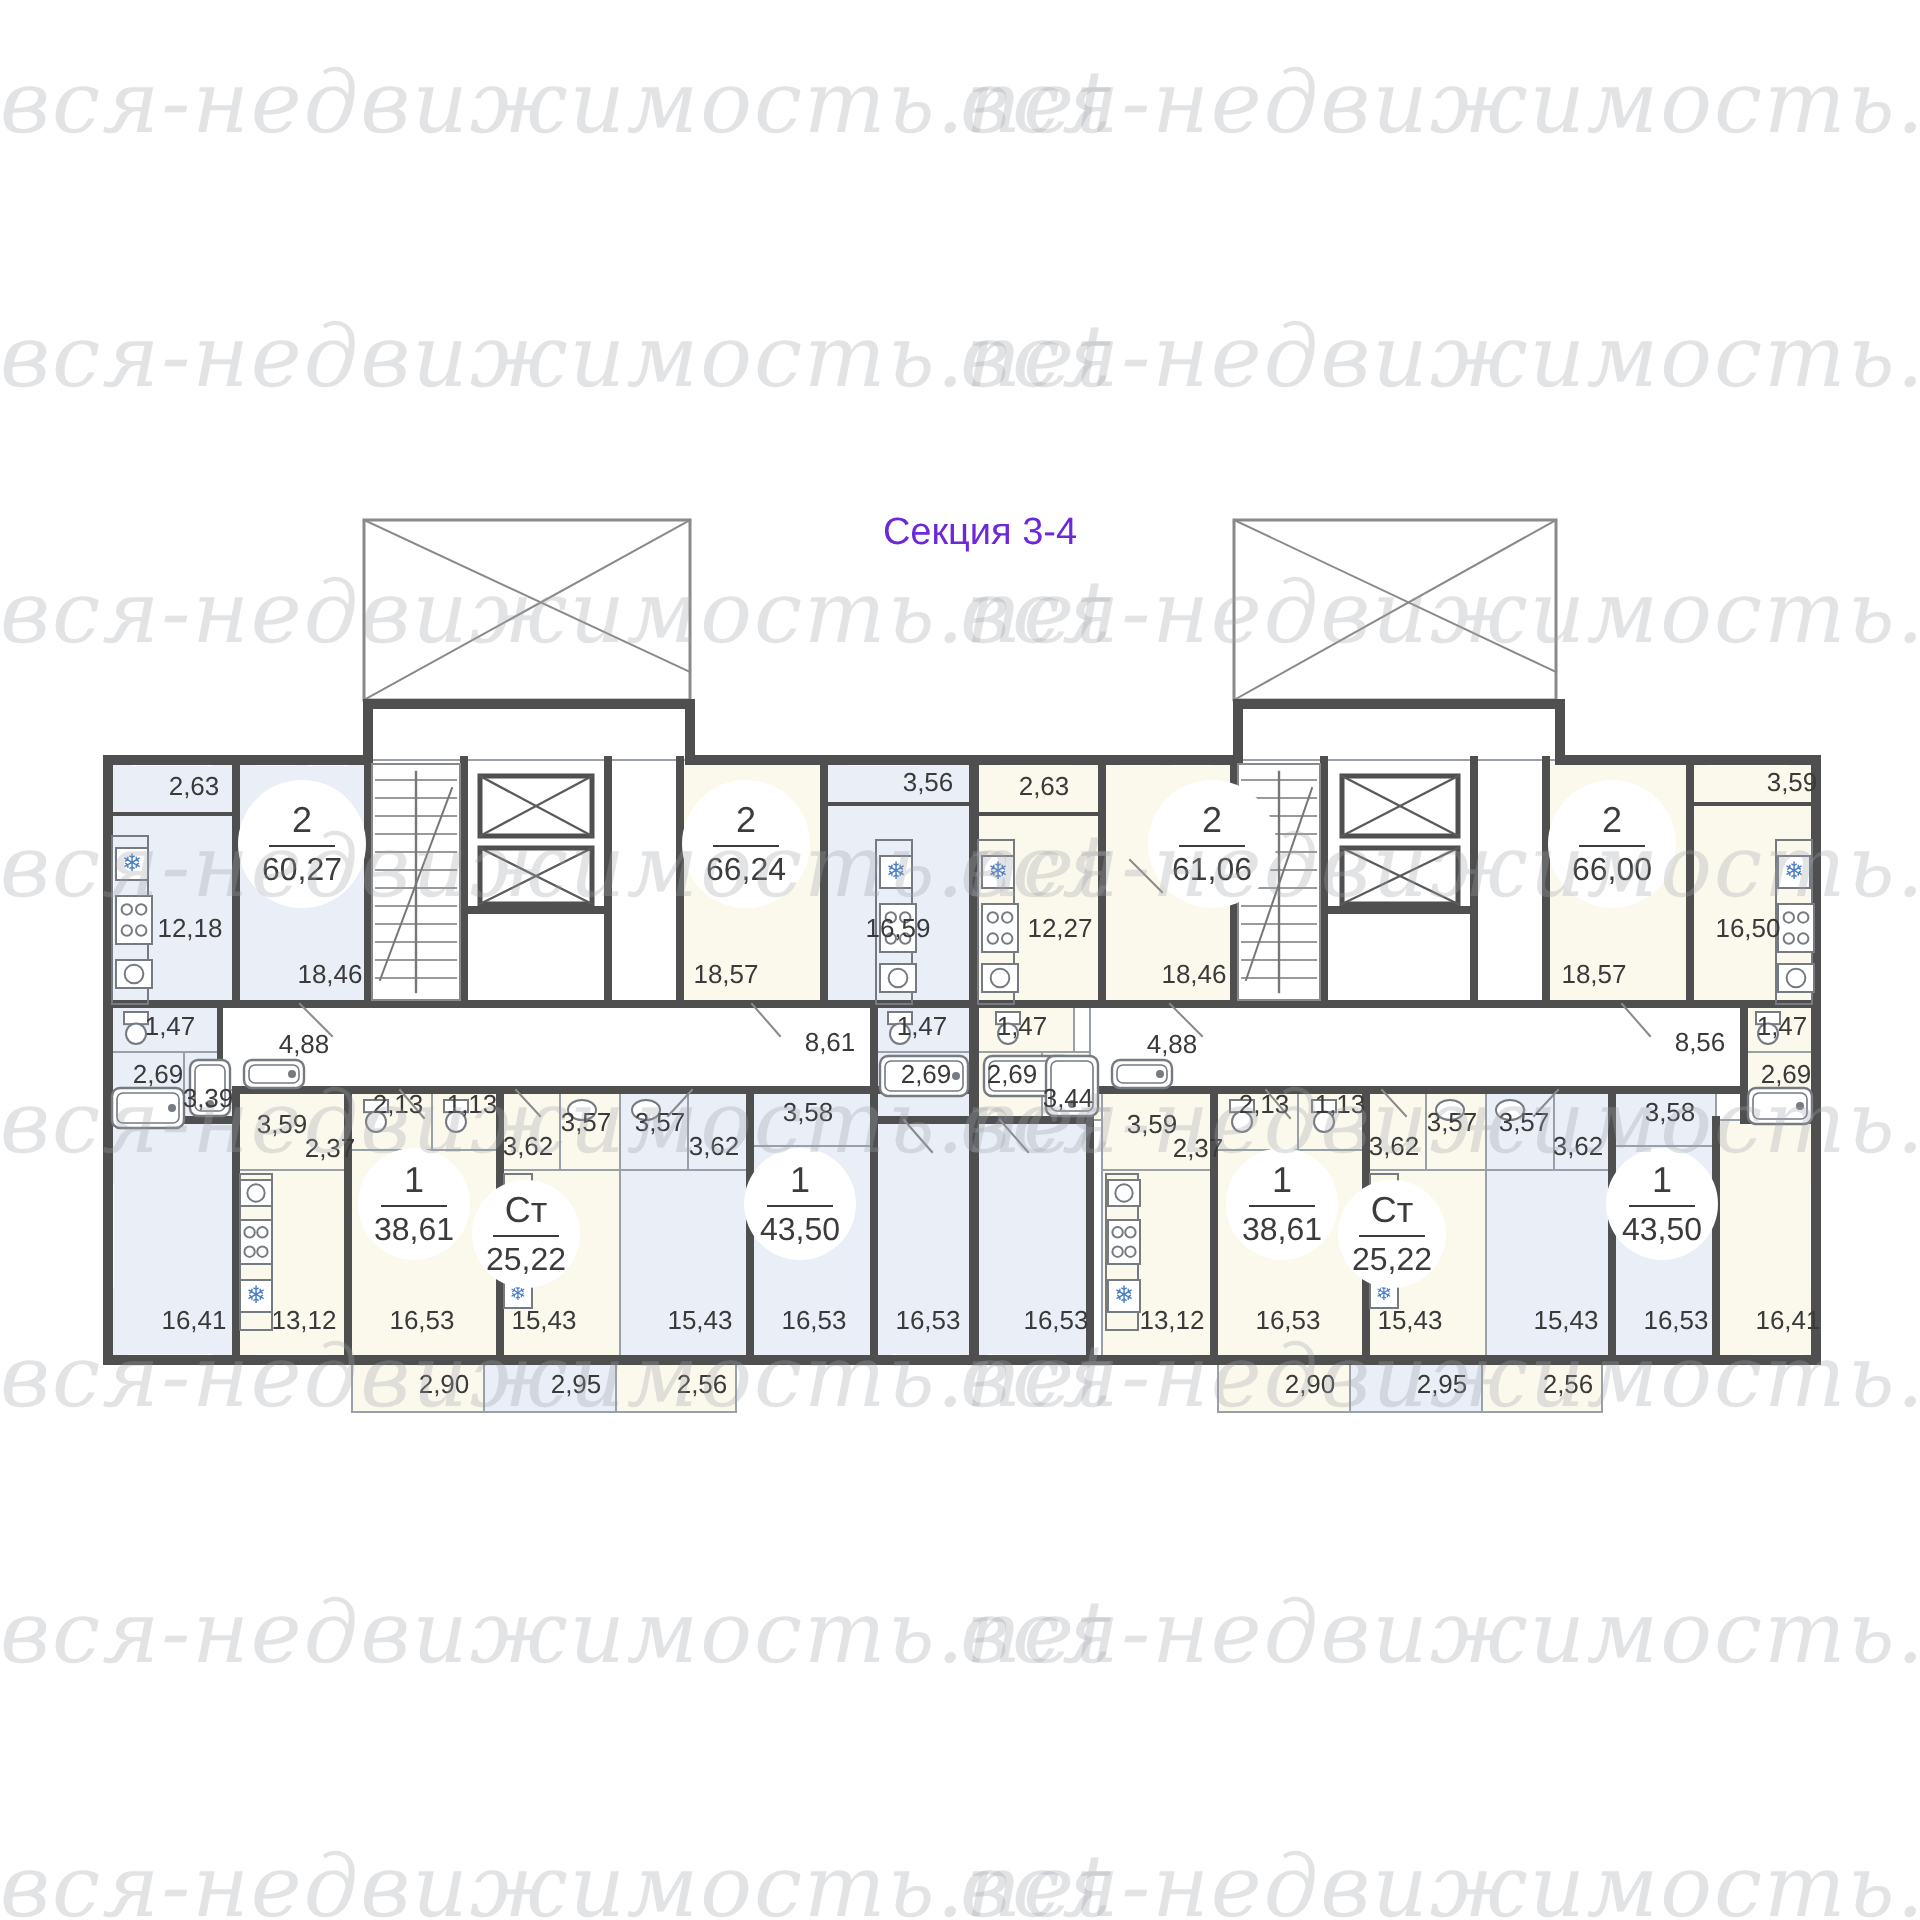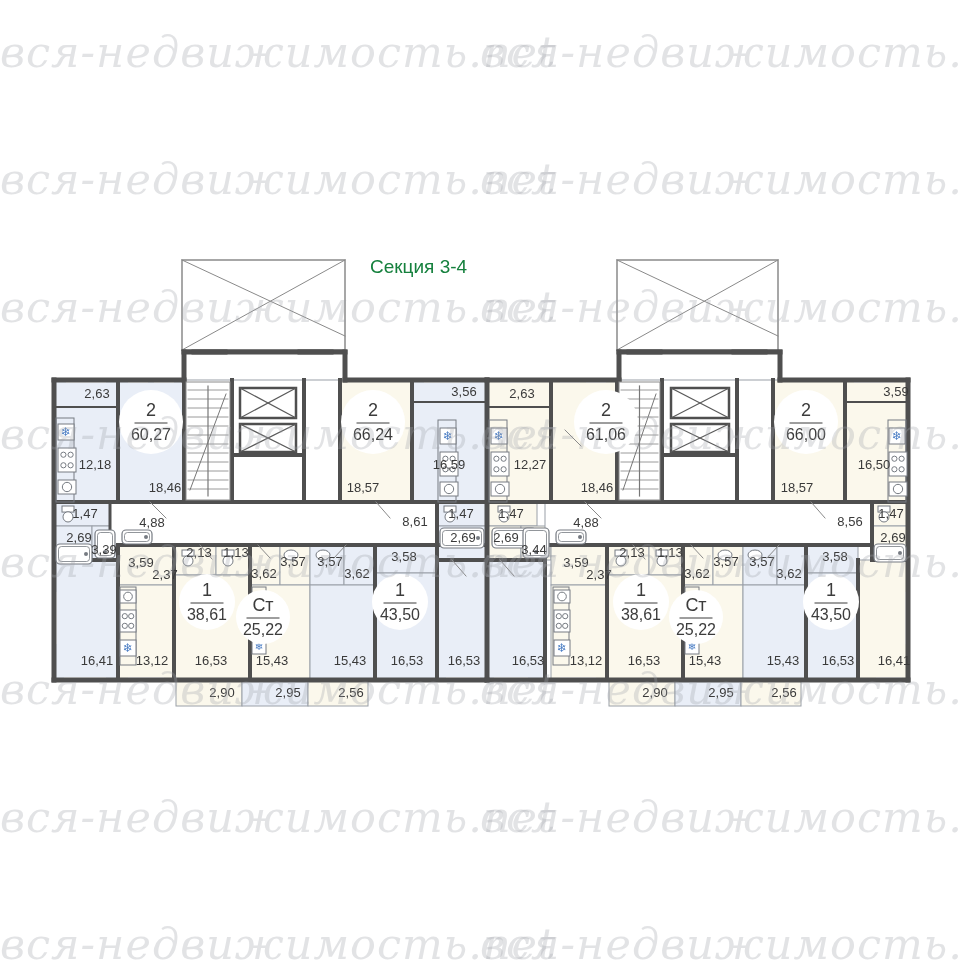--- a/index.html
+++ b/index.html
@@ -1,20 +1,20 @@
 <!DOCTYPE html>
 <html><head>
 <meta charset="utf-8">
 <style>
   html,body{margin:0;padding:0;background:#ffffff;}
   #stage{position:relative;width:960px;height:960px;background:#ffffff;overflow:hidden;
          font-family:"Liberation Sans","DejaVu Sans",sans-serif;}
   #plan{position:absolute;left:0;top:0;}
-  #title-block{position:absolute;left:370px;top:254px;width:240px;text-align:left;
-               color:#15803d;font-size:19px;line-height:25px;}
+  #title-block{position:absolute;left:370px;top:254px;width:240px;text-align:center;
+               color:#6d28d9;font-size:19px;line-height:25px;}
   #wm-layer{position:absolute;left:0;top:0;width:960px;height:960px;pointer-events:none;}
   .wm{position:absolute;width:480px;text-align:center;font-family:"DejaVu Serif","Liberation Serif",serif;
       font-style:italic;font-size:43px;color:rgba(158,163,170,0.30);white-space:nowrap;letter-spacing:1px;}
   text{font-family:"Liberation Sans","DejaVu Sans",sans-serif;}
 </style>
 </head>
 <body>
 
 <div id="stage">
   <svg id="plan" width="960" height="960" viewBox="0 0 960 960">

